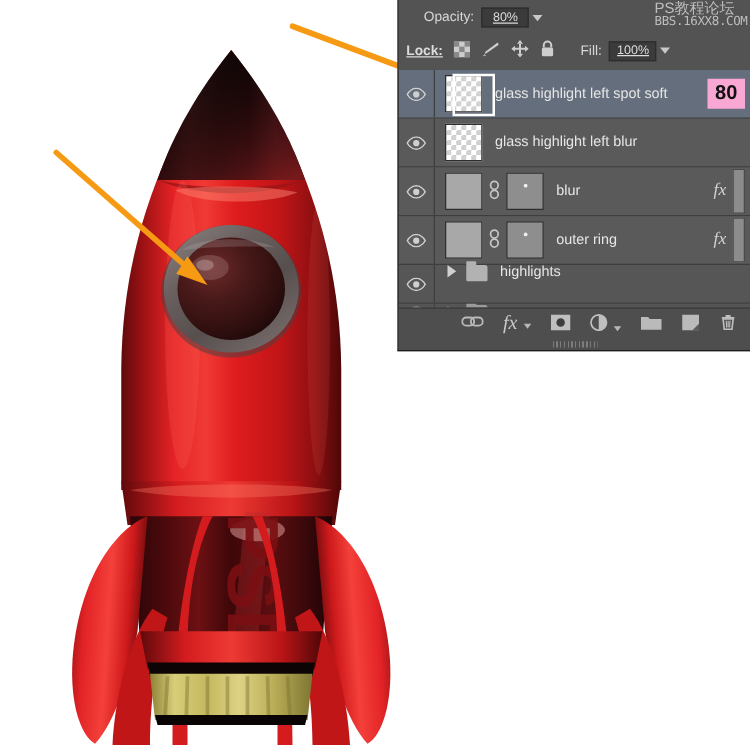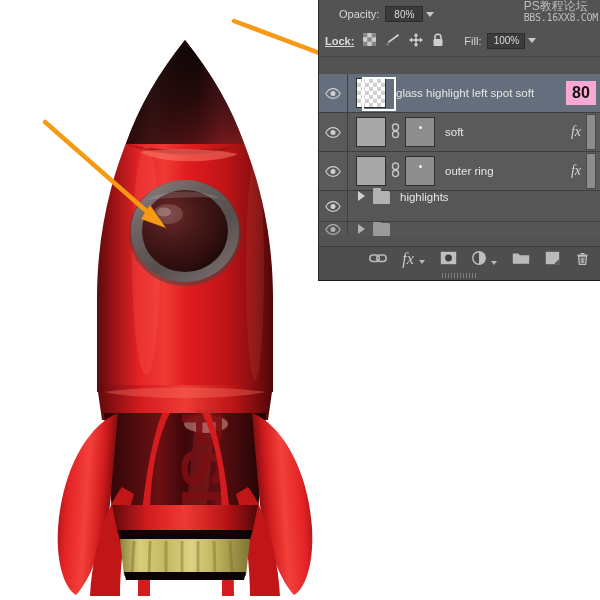--- a/index.html
+++ b/index.html
@@ -39,40 +39,40 @@
     display:flex;align-items:center;justify-content:space-between;
     padding:0 4px 0 7px;box-sizing:border-box;
     color:#e2e2e2;font-size:11px;
     box-shadow:inset 0 1px 0 #5f5f5f;
   }
   .spin{display:flex;flex-direction:column;line-height:4px;font-size:8px;color:#cfcfcf;}
   .opacity-label{margin-left:14px;color:#d8d8d8;font-size:11px;}
   .num-box{
     margin-left:6px;width:38px;height:16px;background:#3b3b3b;
     border:1px solid #2d2d2d;color:#dcdcdc;font-size:10px;
-    display:flex;align-items:center;justify-content:center;box-sizing:border-box;
+    display:flex;align-items:center;justify-content:center;box-sizing:border-box;text-decoration:underline;
   }
   .caret{
     margin-left:3px;width:0;height:0;
     border-left:4px solid transparent;border-right:4px solid transparent;
     border-top:5px solid #c9c9c9;
   }
   .lock-row{display:flex;align-items:center;height:25px;padding-left:6px;}
   .lock-label{color:#dadada;font-size:11px;font-weight:bold;text-decoration:underline;}
   .lock-icons{display:flex;align-items:center;gap:9px;margin-left:9px;}
   .fill-label{margin-left:20px;color:#d8d8d8;font-size:11px;}
 
   .watermark{
     position:absolute;right:2px;top:1px;text-align:left;
     color:#bdbdbd;line-height:11px;pointer-events:none;
   }
   .wm1{font-size:12px;}
   .wm2{font-size:10px;font-family:"DejaVu Sans Mono", monospace;letter-spacing:-0.3px;}
 
-  .layer-list{position:absolute;left:0;top:74px;right:0;height:191px;overflow:hidden;}
+  .layer-list{position:absolute;left:0;top:56px;right:0;height:191px;overflow:hidden;}
   .layer-row{
     display:flex;align-items:center;height:39px;
     background:#5a5a5a;border-bottom:1px solid #3e3e3e;
     position:relative;box-sizing:border-box;
   }
   .layer-row.selected{background:#646e7c;}
   .eye-cell{width:28px;min-width:28px;display:flex;align-items:center;justify-content:center;
     border-right:1px solid #3e3e3e;height:100%;}
   .thumbs{display:flex;align-items:center;padding-left:8px;gap:4px;}
   .thumb{
@@ -346,39 +346,51 @@
         <div class="thumbs">
           <div class="thumb checker"></div>
         </div>
         <div class="sel-ring"></div>
         <div class="layer-name">glass highlight left spot soft</div>
         <div class="row-right">
           <div class="badge-80">80</div>
         </div>
       </div>
 
+      <div class="layer-row">
+        <div class="eye-cell">
+          <svg width="16" height="11" viewBox="0 0 16 11">
+            <path d="M8 0.6 C12.4 0.6 15.2 5.5 15.2 5.5 C15.2 5.5 12.4 10.4 8 10.4 C3.6 10.4 0.8 5.5 0.8 5.5 C0.8 5.5 3.6 0.6 8 0.6 Z" fill="none" stroke="#cfcfcf" stroke-width="1.1"></path>
+            <circle cx="8" cy="5.5" r="2.5" fill="#cfcfcf"></circle>
+          </svg>
+        </div>
+        <div class="thumbs">
+          <div class="thumb checker"></div>
+        </div>
+        <div class="layer-name">glass highlight left blur</div>
+      </div>
 
       <div class="layer-row">
         <div class="eye-cell">
           <svg width="16" height="11" viewBox="0 0 16 11">
             <path d="M8 0.6 C12.4 0.6 15.2 5.5 15.2 5.5 C15.2 5.5 12.4 10.4 8 10.4 C3.6 10.4 0.8 5.5 0.8 5.5 C0.8 5.5 3.6 0.6 8 0.6 Z" fill="none" stroke="#cfcfcf" stroke-width="1.1"></path>
             <circle cx="8" cy="5.5" r="2.5" fill="#cfcfcf"></circle>
           </svg>
         </div>
         <div class="thumbs">
           <div class="thumb"></div>
           <span>
             <svg width="11" height="16" viewBox="0 0 11 16">
               <rect x="2.5" y="1" width="6" height="6.4" rx="3" fill="none" stroke="#c4c4c4" stroke-width="1.4"></rect>
               <rect x="2.5" y="8.2" width="6" height="6.4" rx="3" fill="none" stroke="#c4c4c4" stroke-width="1.4"></rect>
             </svg>
           </span>
           <div class="thumb mask"></div>
         </div>
-        <div class="layer-name">soft</div>
+        <div class="layer-name">blur</div>
         <div class="row-right">
           <span class="fx-mark">fx</span>
           <span class="scroll-stub"></span>
         </div>
       </div>
 
       <div class="layer-row">
         <div class="eye-cell">
           <svg width="16" height="11" viewBox="0 0 16 11">
             <path d="M8 0.6 C12.4 0.6 15.2 5.5 15.2 5.5 C15.2 5.5 12.4 10.4 8 10.4 C3.6 10.4 0.8 5.5 0.8 5.5 C0.8 5.5 3.6 0.6 8 0.6 Z" fill="none" stroke="#cfcfcf" stroke-width="1.1"></path>

